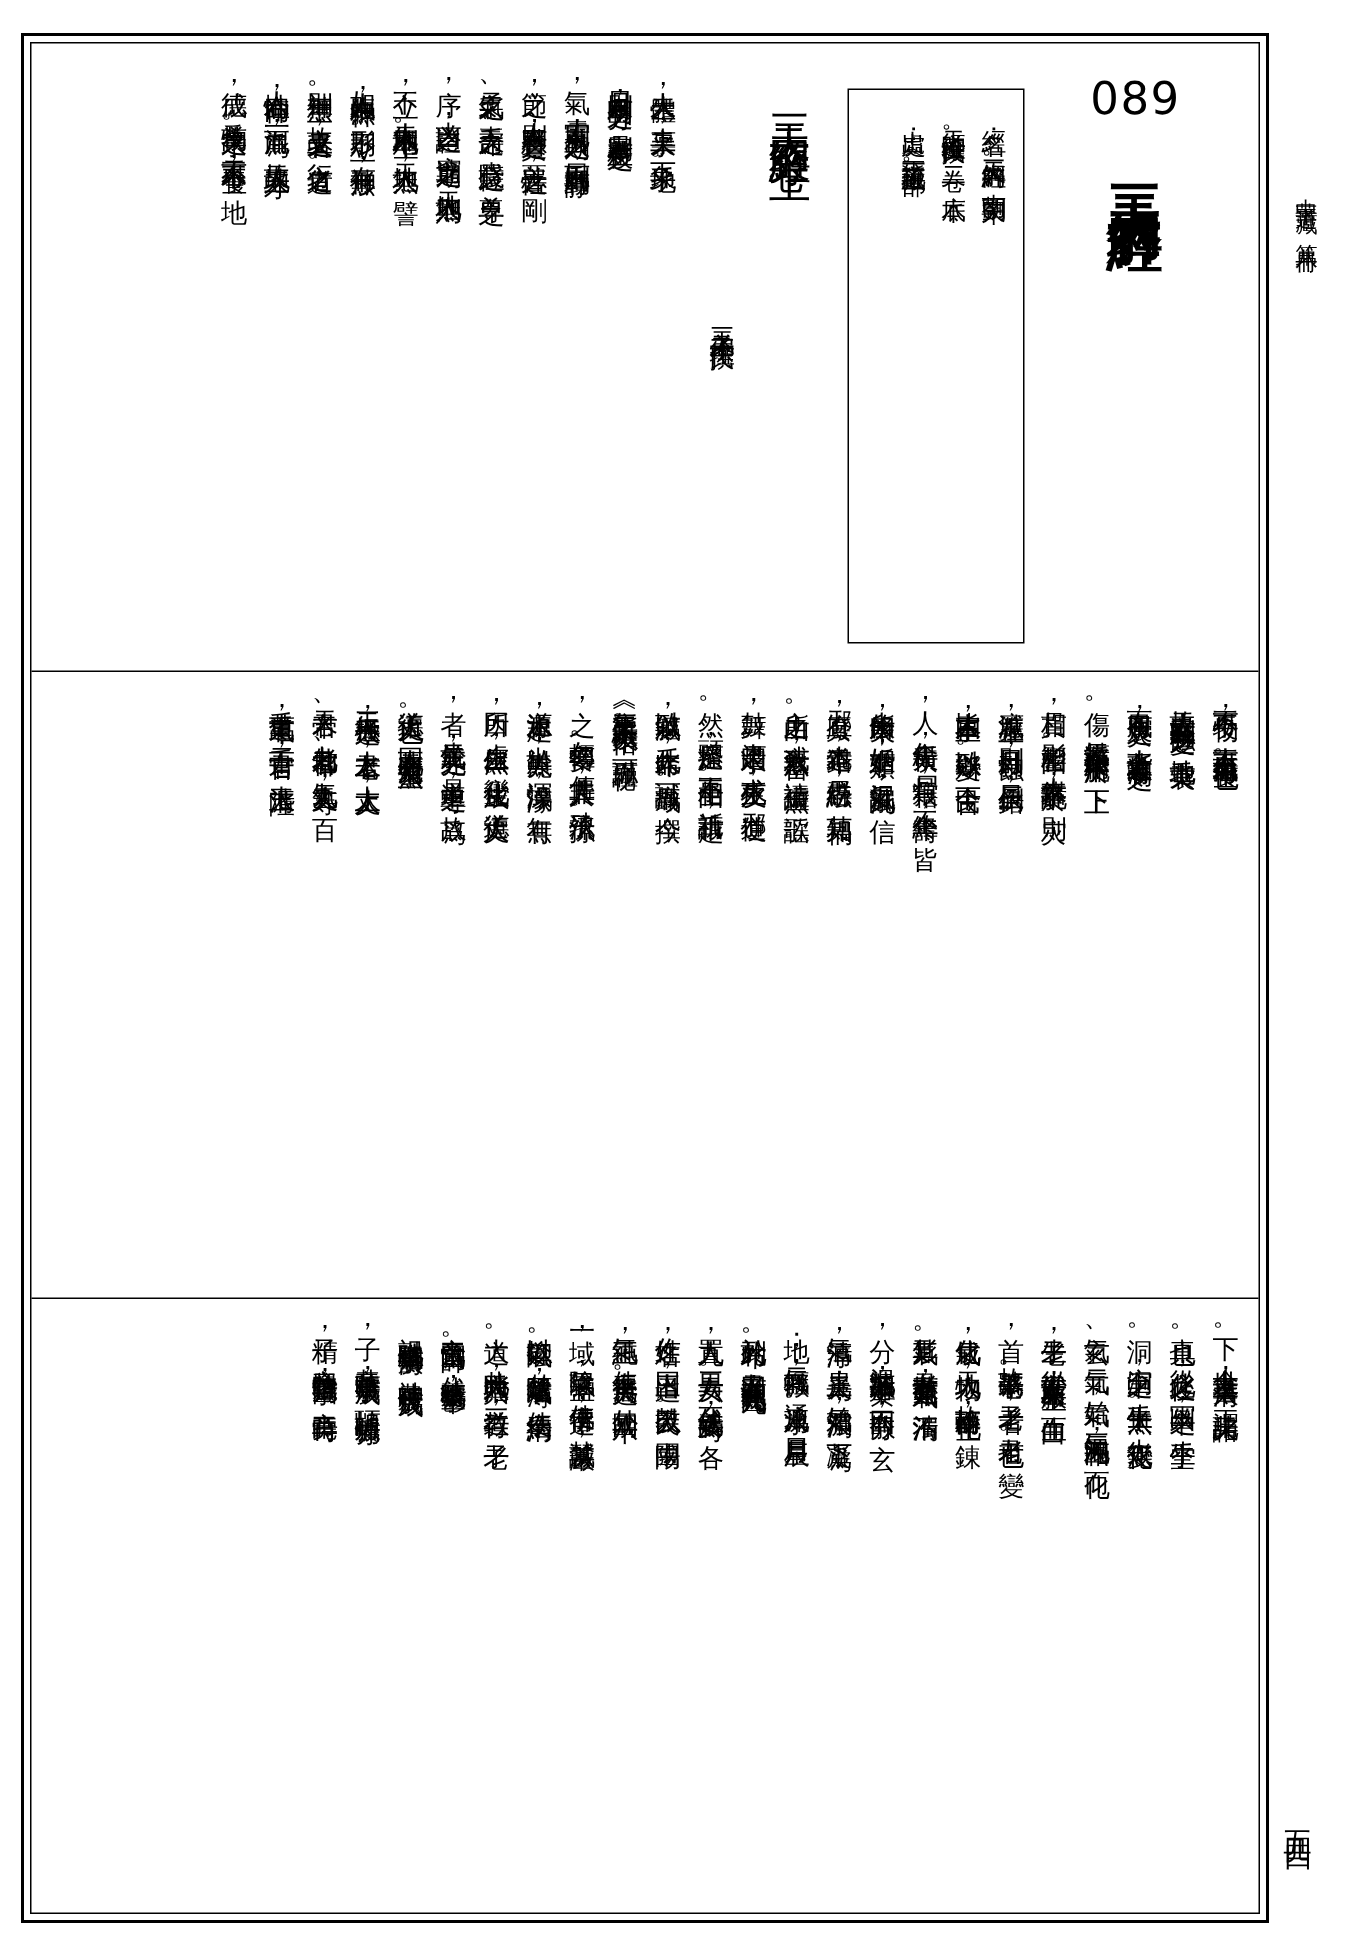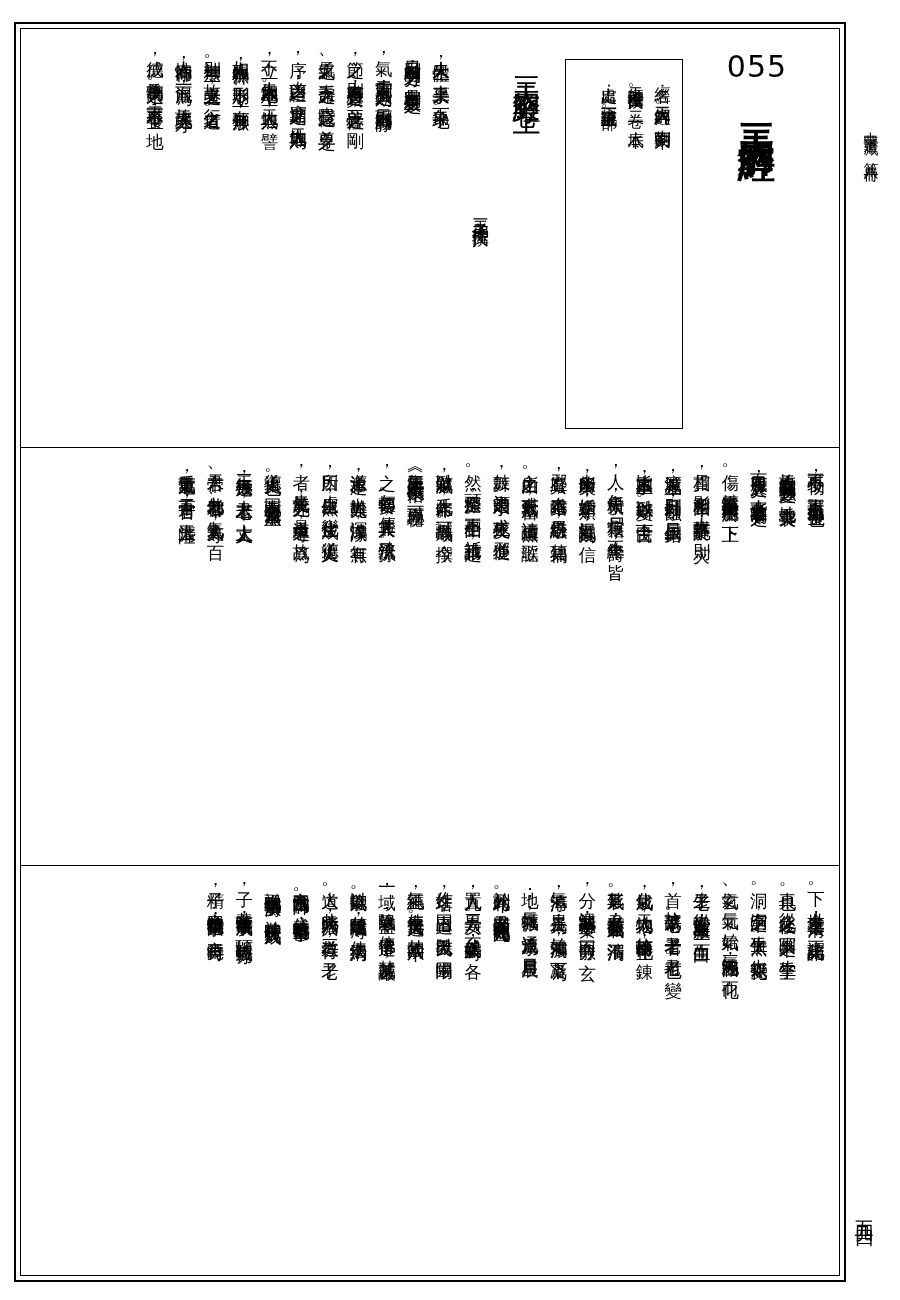--- a/index.html
+++ b/index.html
@@ -55,21 +55,21 @@
     <div class="running-head">中華道藏　第八冊</div>
     <div class="folio">五四四</div>
   </div>
 
   <div class="frame">
     <div class="frame-inner">
 
       <div class="band band-1">
         <div class="b1">
           <div class="title-block">
-            <div class="scripture-num">055</div>
+            <div class="scripture-num">089</div>
             <div class="scripture-title">三天内解經</div>
           </div>
 
           <div class="info-box">
             <div class="col">經名：三天内解經。南朝劉宋</div>
             <div class="col">天師道士徐氏撰。二卷。底本</div>
             <div class="col">出處：《正統道藏》正一部。</div>
           </div>
 
           <div class="juan-block">

